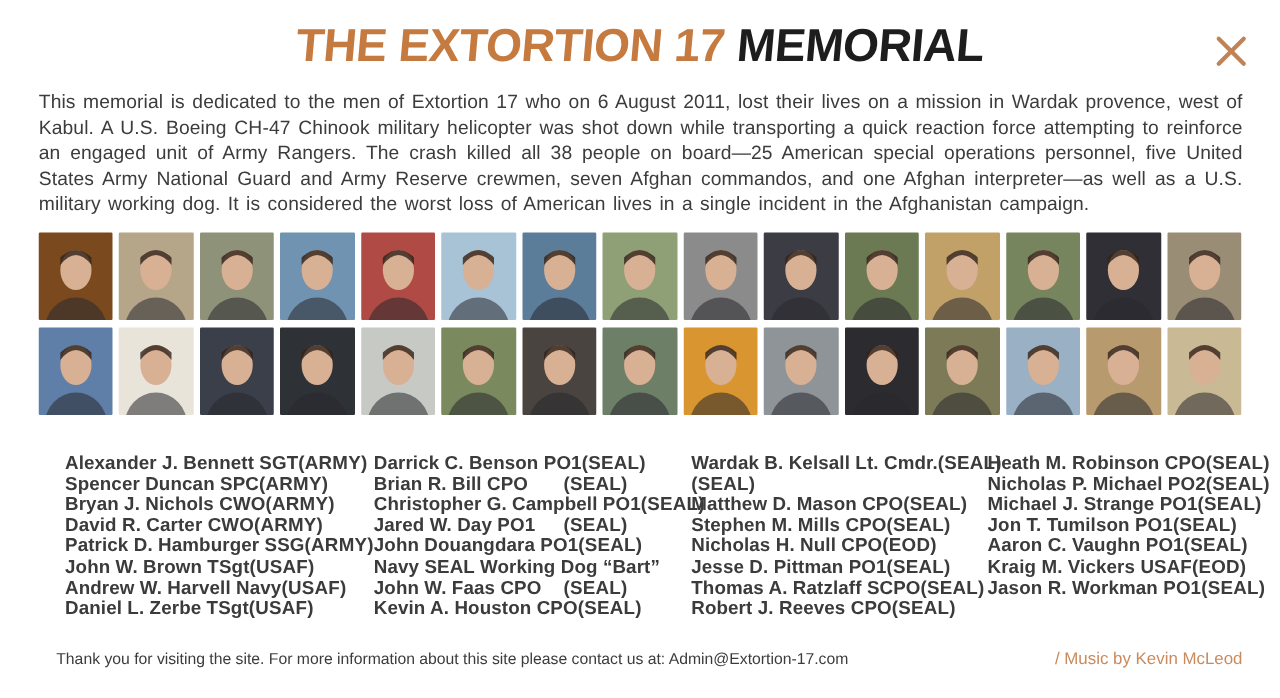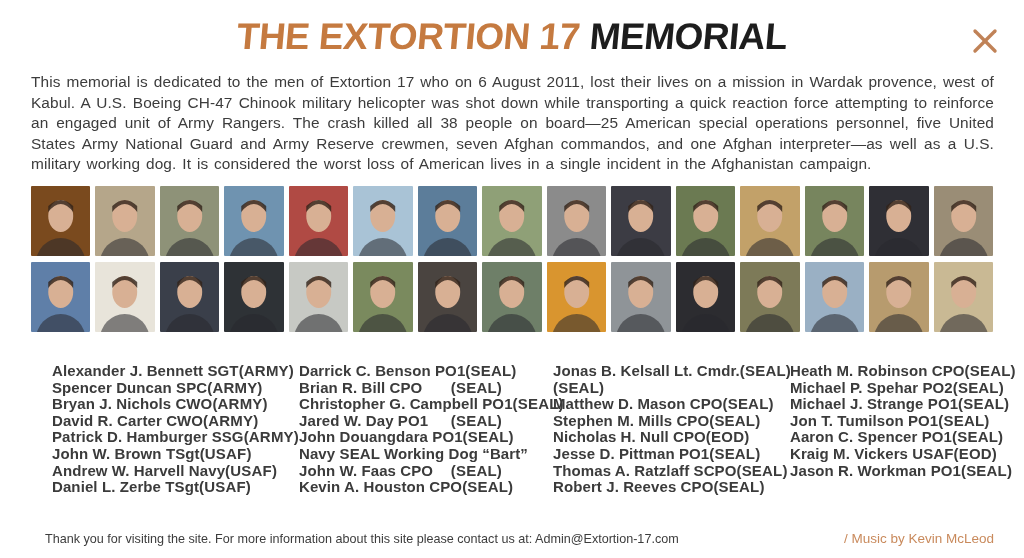--- a/index.html
+++ b/index.html
@@ -29,21 +29,21 @@
   .roster { margin: 31px 30px 0 52px; display: grid;
             grid-template-columns: 196px 203px 186px 172px; column-gap: 51px; }
   .r-col { display: flex; flex-direction: column; }
   .r-row { display: flex; justify-content: space-between; align-items: baseline;
            font-size: 15px; font-weight: bold; line-height: 16.6px; color: #3b3b3b;
            white-space: nowrap; }
   .r-name { letter-spacing: 0.1px; }
   .r-branch { letter-spacing: 0.2px; }
 
   
-  .footer { position: absolute; left: 0; right: 0; bottom: 12px;
+  .footer { position: absolute; left: 0; right: 0; bottom: 24px;
             display: flex; justify-content: space-between; align-items: flex-end;
             padding: 0 30px 0 45px; }
   .footer-thanks { font-size: 12.6px; color: #3c3c3c; }
   .footer-music { font-size: 13.5px; color: #c98a5c; cursor: pointer; margin-left: 20px; }
 </style>
 </head>
 <body>
 
 <div class="header">
   <h1 class="title"><span class="t-accent">THE EXTORTION 17</span><span class="t-rest">MEMORIAL</span></h1>
@@ -338,21 +338,21 @@
         <span class="r-name">John W. Faas CPO</span>
         <span class="r-branch">(SEAL)</span>
       </div>
       <div class="r-row">
         <span class="r-name">Kevin A. Houston CPO</span>
         <span class="r-branch">(SEAL)</span>
       </div>
     </div>
     <div class="r-col">
       <div class="r-row">
-        <span class="r-name">Jonas B. Kelsall Lt. Cmdr.</span>
+        <span class="r-name">Wardak B. Kelsall Lt. Cmdr.</span>
         <span class="r-branch">(SEAL)</span>
       </div>
       <div class="r-row">
         <span class="r-branch">(SEAL)</span>
       </div>
       <div class="r-row">
         <span class="r-name">Matthew D. Mason CPO</span>
         <span class="r-branch">(SEAL)</span>
       </div>
       <div class="r-row">
@@ -375,33 +375,33 @@
         <span class="r-name">Robert J. Reeves CPO</span>
         <span class="r-branch">(SEAL)</span>
       </div>
     </div>
     <div class="r-col">
       <div class="r-row">
         <span class="r-name">Heath M. Robinson CPO</span>
         <span class="r-branch">(SEAL)</span>
       </div>
       <div class="r-row">
-        <span class="r-name">Michael P. Spehar PO2</span>
+        <span class="r-name">Nicholas P. Michael PO2</span>
         <span class="r-branch">(SEAL)</span>
       </div>
       <div class="r-row">
         <span class="r-name">Michael J. Strange PO1</span>
         <span class="r-branch">(SEAL)</span>
       </div>
       <div class="r-row">
         <span class="r-name">Jon T. Tumilson PO1</span>
         <span class="r-branch">(SEAL)</span>
       </div>
       <div class="r-row">
-        <span class="r-name">Aaron C. Spencer PO1</span>
+        <span class="r-name">Aaron C. Vaughn PO1</span>
         <span class="r-branch">(SEAL)</span>
       </div>
       <div class="r-row">
         <span class="r-name">Kraig M. Vickers USAF</span>
         <span class="r-branch">(EOD)</span>
       </div>
       <div class="r-row">
         <span class="r-name">Jason R. Workman PO1</span>
         <span class="r-branch">(SEAL)</span>
       </div>

